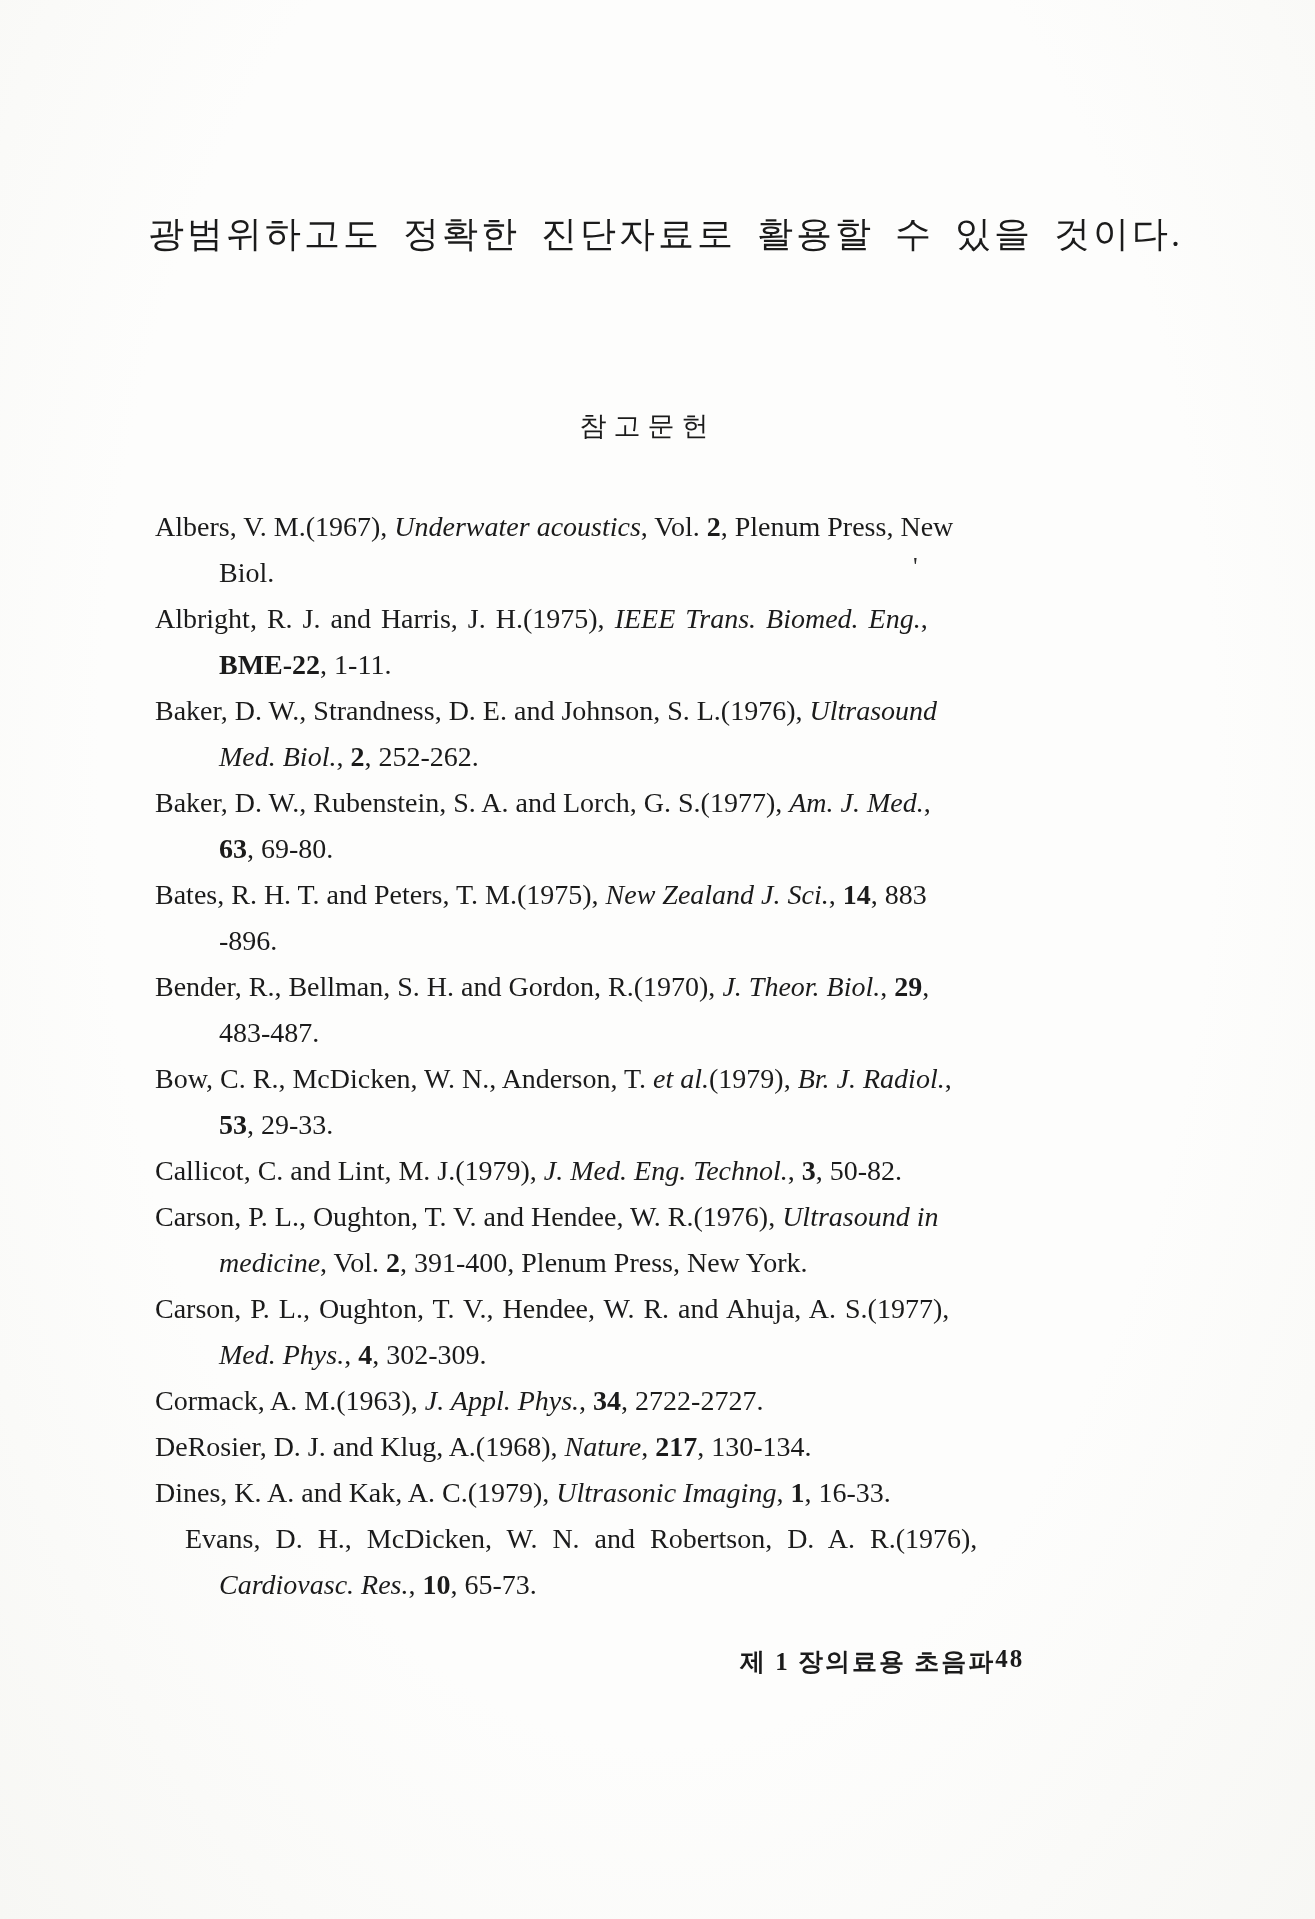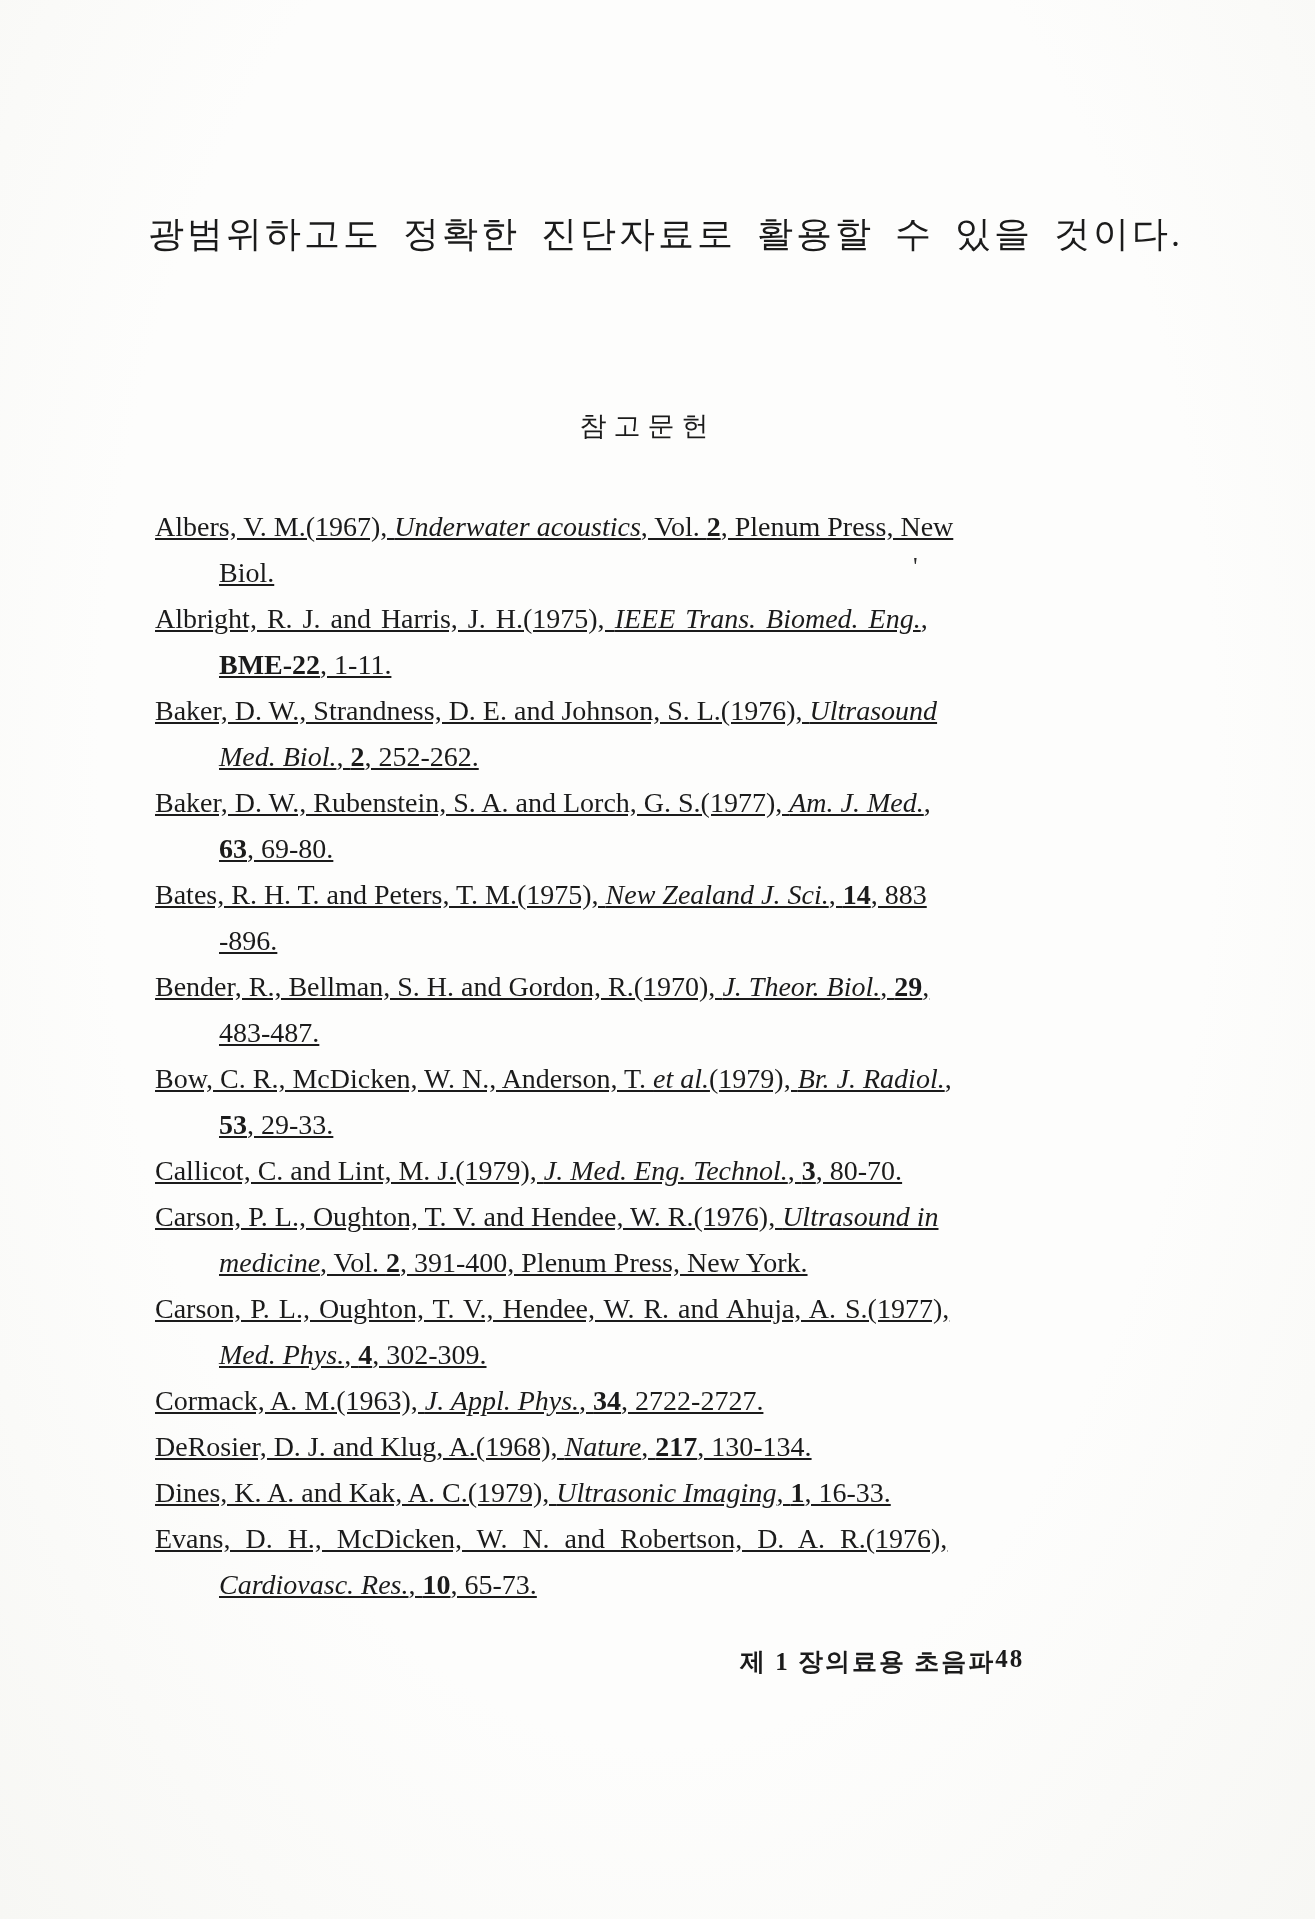--- a/index.html
+++ b/index.html
@@ -40,21 +40,20 @@
     position: absolute;
     left: 155px;
     top: 504px;
     width: 990px;
     font-size: 28px;
   }
   .ref-line {
     height: 46px;
     line-height: 46px;
     white-space: nowrap;
-    text-decoration: underline;
   }
   .ref-line.cont {
     padding-left: 64px;
   }
   .seg.it { font-style: italic; }
   .seg.bd { font-weight: bold; }
   .stray-mark {
     position: absolute;
     left: 913px;
     top: 552px;
@@ -104,41 +103,41 @@
       </div>
       <div>
         <div class="ref-line"><span class="seg">Bender, R., Bellman, S. H. and Gordon, R.(1970), </span><span class="seg it">J. Theor. Biol.</span><span class="seg">, </span><span class="seg bd">29</span><span class="seg">,</span></div>
         <div class="ref-line cont"><span class="seg">483-487.</span></div>
       </div>
       <div>
         <div class="ref-line"><span class="seg">Bow, C. R., McDicken, W. N., Anderson, T. </span><span class="seg it">et al.</span><span class="seg">(1979), </span><span class="seg it">Br. J. Radiol.</span><span class="seg">,</span></div>
         <div class="ref-line cont"><span class="seg bd">53</span><span class="seg">, 29-33.</span></div>
       </div>
       <div>
-        <div class="ref-line"><span class="seg">Callicot, C. and Lint, M. J.(1979), </span><span class="seg it">J. Med. Eng. Technol.</span><span class="seg">, </span><span class="seg bd">3</span><span class="seg">, 80-70.</span></div>
+        <div class="ref-line"><span class="seg">Callicot, C. and Lint, M. J.(1979), </span><span class="seg it">J. Med. Eng. Technol.</span><span class="seg">, </span><span class="seg bd">3</span><span class="seg">, 50-82.</span></div>
       </div>
       <div>
         <div class="ref-line"><span class="seg">Carson, P. L., Oughton, T. V. and Hendee, W. R.(1976), </span><span class="seg it">Ultrasound in</span></div>
         <div class="ref-line cont"><span class="seg it">medicine</span><span class="seg">, Vol. </span><span class="seg bd">2</span><span class="seg">, 391-400, Plenum Press, New York.</span></div>
       </div>
       <div>
         <div class="ref-line" style="word-spacing: 2px;"><span class="seg">Carson, P. L., Oughton, T. V., Hendee, W. R. and Ahuja, A. S.(1977),</span></div>
         <div class="ref-line cont"><span class="seg it">Med. Phys.</span><span class="seg">, </span><span class="seg bd">4</span><span class="seg">, 302-309.</span></div>
       </div>
       <div>
         <div class="ref-line"><span class="seg">Cormack, A. M.(1963), </span><span class="seg it">J. Appl. Phys.</span><span class="seg">, </span><span class="seg bd">34</span><span class="seg">, 2722-2727.</span></div>
       </div>
       <div>
         <div class="ref-line"><span class="seg">DeRosier, D. J. and Klug, A.(1968), </span><span class="seg it">Nature</span><span class="seg">, </span><span class="seg bd">217</span><span class="seg">, 130-134.</span></div>
       </div>
       <div>
         <div class="ref-line"><span class="seg">Dines, K. A. and Kak, A. C.(1979), </span><span class="seg it">Ultrasonic Imaging</span><span class="seg">, </span><span class="seg bd">1</span><span class="seg">, 16-33.</span></div>
       </div>
       <div>
-        <div class="ref-line" style="word-spacing: 8px;"><span class="seg">Evans, D. H., McDicken, W. N. and Robertson, D. A. R.(1976),</span></div>
+        <div class="ref-line" style="word-spacing: 8px; margin-left: 30px;"><span class="seg">Evans, D. H., McDicken, W. N. and Robertson, D. A. R.(1976),</span></div>
         <div class="ref-line cont"><span class="seg it">Cardiovasc. Res.</span><span class="seg">, </span><span class="seg bd">10</span><span class="seg">, 65-73.</span></div>
       </div>
     </div>
 
   <span class="stray-mark">'</span>
 
   <div class="footer">
     <span>제 1 장</span>
     <span>의료용 초음파</span>
     <span>48</span>

